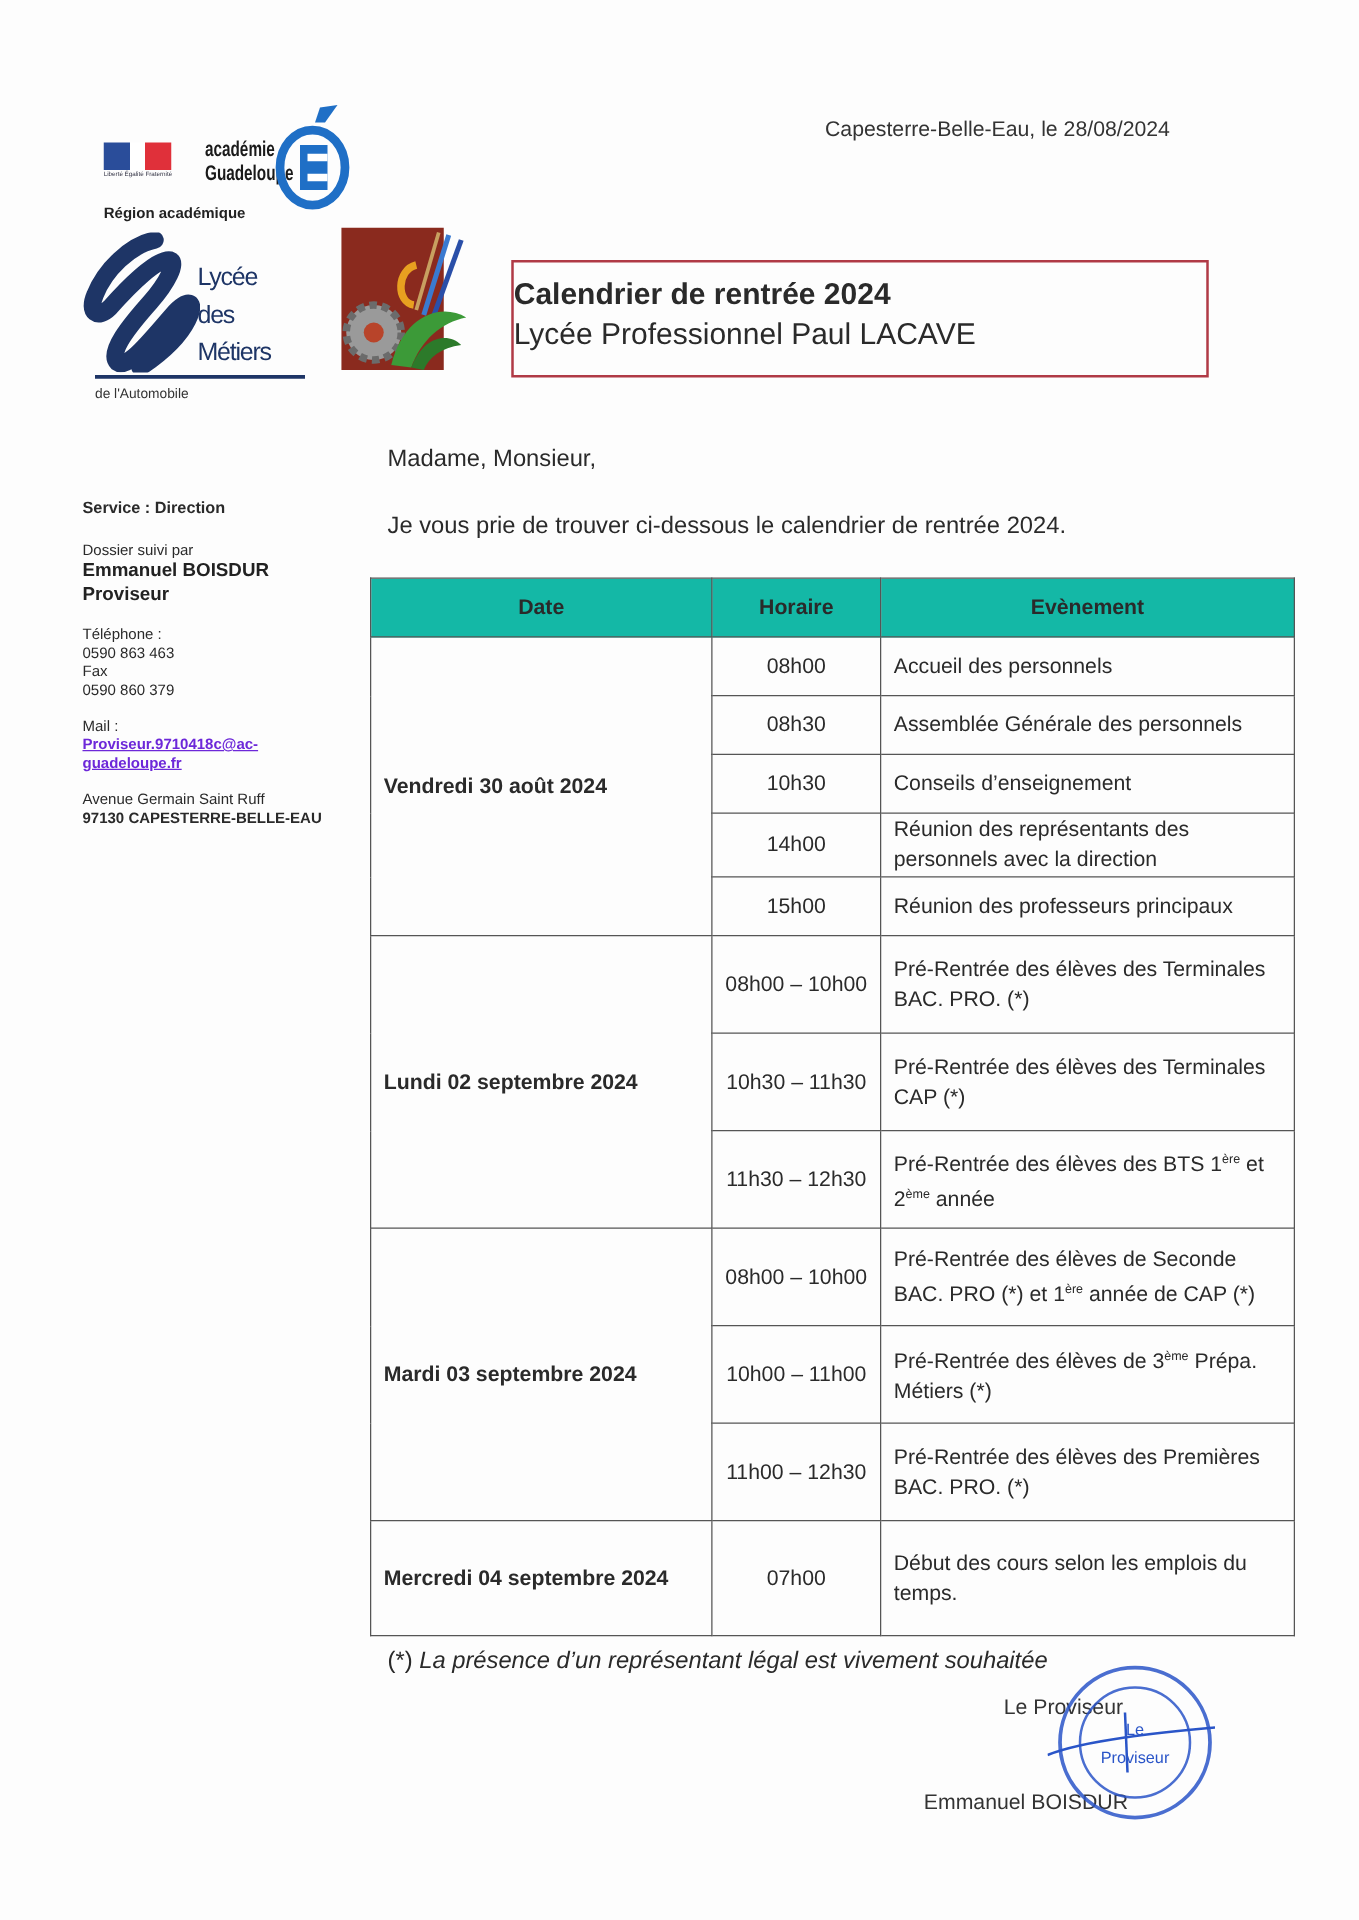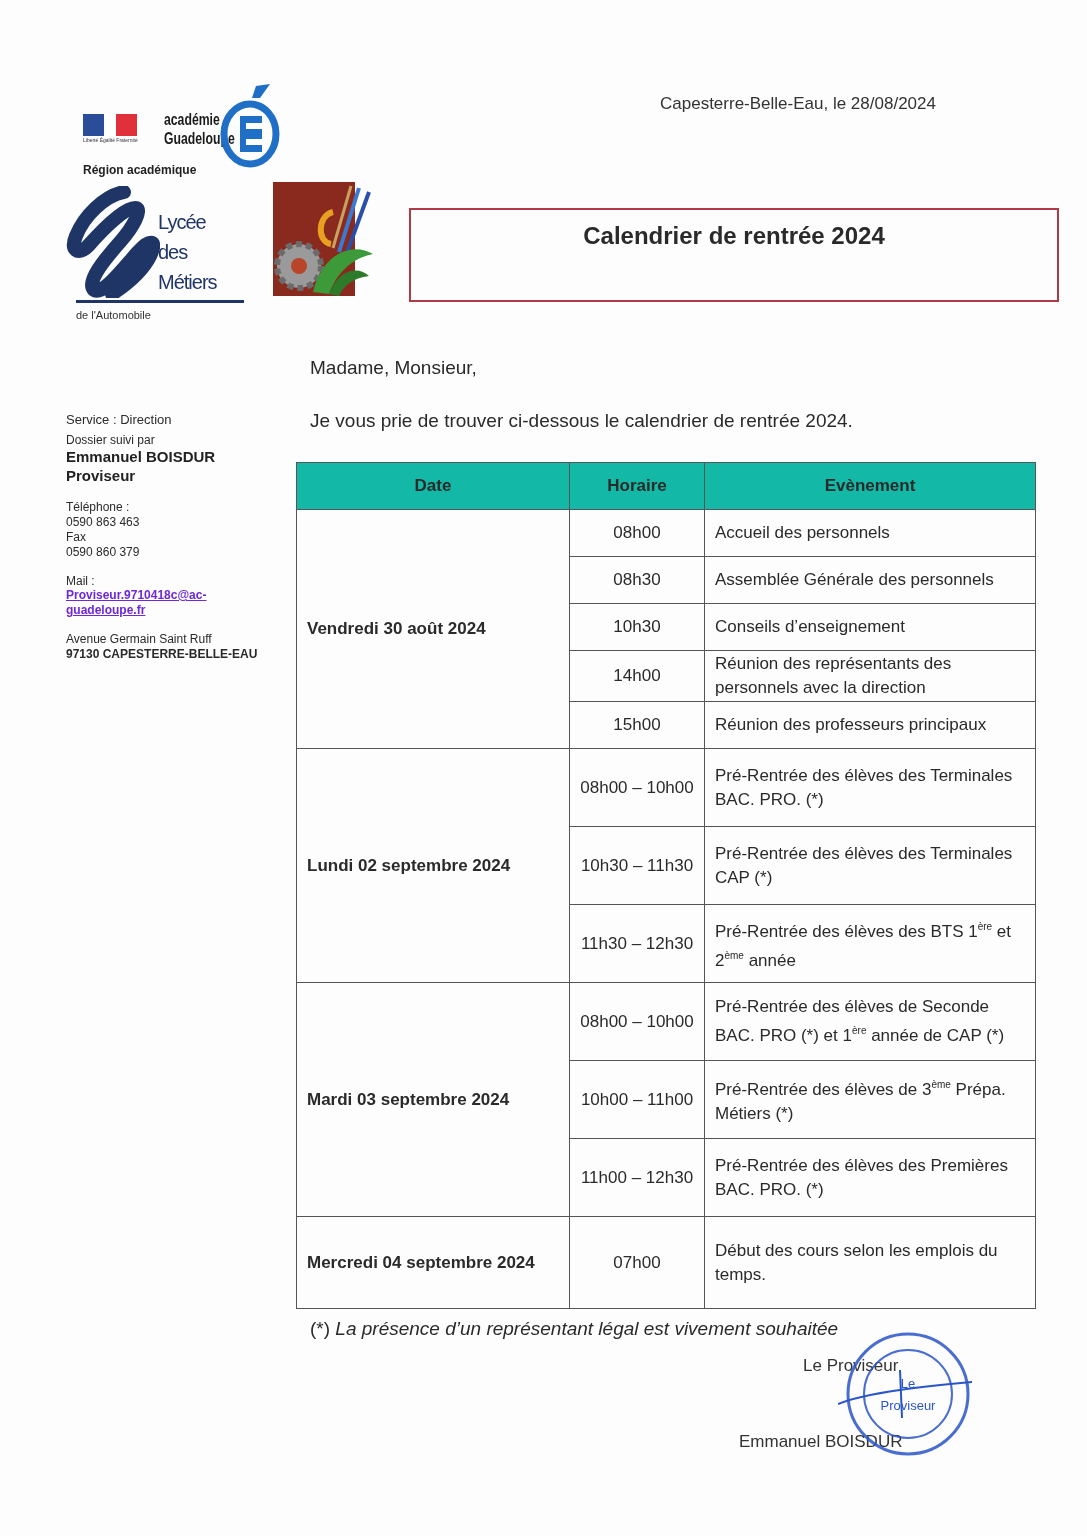--- a/index.html
+++ b/index.html
@@ -18,21 +18,21 @@
   .lycee-swirl { left:64px; top:186px; width:96px; height:112px; }
   .lycee-text { left:158px; top:207px; font-size:20px; line-height:30px; color:#1e3566; letter-spacing:-1px; }
   .lycee-line { left:76px; top:300px; width:168px; height:3px; background:#1e3566; }
   .lycee-sub { left:76px; top:309px; font-size:11px; color:#333; }
   .poster { left:273px; top:182px; width:104px; height:118px; }
 
   
   .dateline { left:660px; top:94px; font-size:17px; color:#333; }
 
   
-  .title-box { left:409px; top:208px; width:650px; height:94px; border:2px solid #b03a46; box-sizing:border-box; text-align:center; }
+  .title-box { left:409px; top:208px; width:558px; height:94px; border:2px solid #b03a46; box-sizing:border-box; }
   .title-box .t1 { font-size:24px; font-weight:bold; color:#2a2a2a; margin-top:12px; }
   .title-box .t2 { font-size:24px; color:#2a2a2a; margin-top:4px; }
 
   
   .side { left:66px; font-size:12px; color:#2a2a2a; line-height:15px; }
   .side-big { font-size:15px; font-weight:bold; line-height:19px; color:#222; }
   .side a { color:#6d28d9; text-decoration:underline; font-weight:bold; }
 
   
   .greet { left:310px; top:357px; font-size:19px; color:#2a2a2a; }
@@ -96,23 +96,24 @@
   <path d="M96 10 L72 76" stroke="#2a4fa8" stroke-width="4"></path>
   <path d="M78 4 L60 66" stroke="#c8a060" stroke-width="3"></path>
   <path d="M40 110 C50 70 80 60 100 72 C80 76 64 90 56 112 Z" fill="#3c9a38"></path>
   <path d="M56 112 C66 86 86 84 96 94 C80 96 70 104 66 114 Z" fill="#2c7a2a"></path>
 </svg>
 
 <div class="abs dateline">Capesterre-Belle-Eau, le 28/08/2024</div>
 
 <div class="abs title-box">
   <div class="t1">Calendrier de rentrée 2024</div>
-</div>
-
-<div class="abs side" style="top:412px;font-size:13px;">Service : Direction</div>
+  <div class="t2">Lycée Professionnel Paul LACAVE</div>
+</div>
+
+<div class="abs side" style="top:398px;font-size:13px;font-weight:bold;">Service : Direction</div>
 <div class="abs side" style="top:433px;">Dossier suivi par</div>
 <div class="abs side side-big" style="top:447px;">Emmanuel BOISDUR</div>
 <div class="abs side side-big" style="top:466px;">Proviseur</div>
 <div class="abs side" style="top:500px;">Téléphone :</div>
 <div class="abs side" style="top:515px;">0590 863 463</div>
 <div class="abs side" style="top:530px;">Fax</div>
 <div class="abs side" style="top:545px;">0590 860 379</div>
 <div class="abs side" style="top:574px;">Mail :</div>
 <div class="abs side" style="top:588px;">
   <a>Proviseur.9710418c@ac-</a><br>

